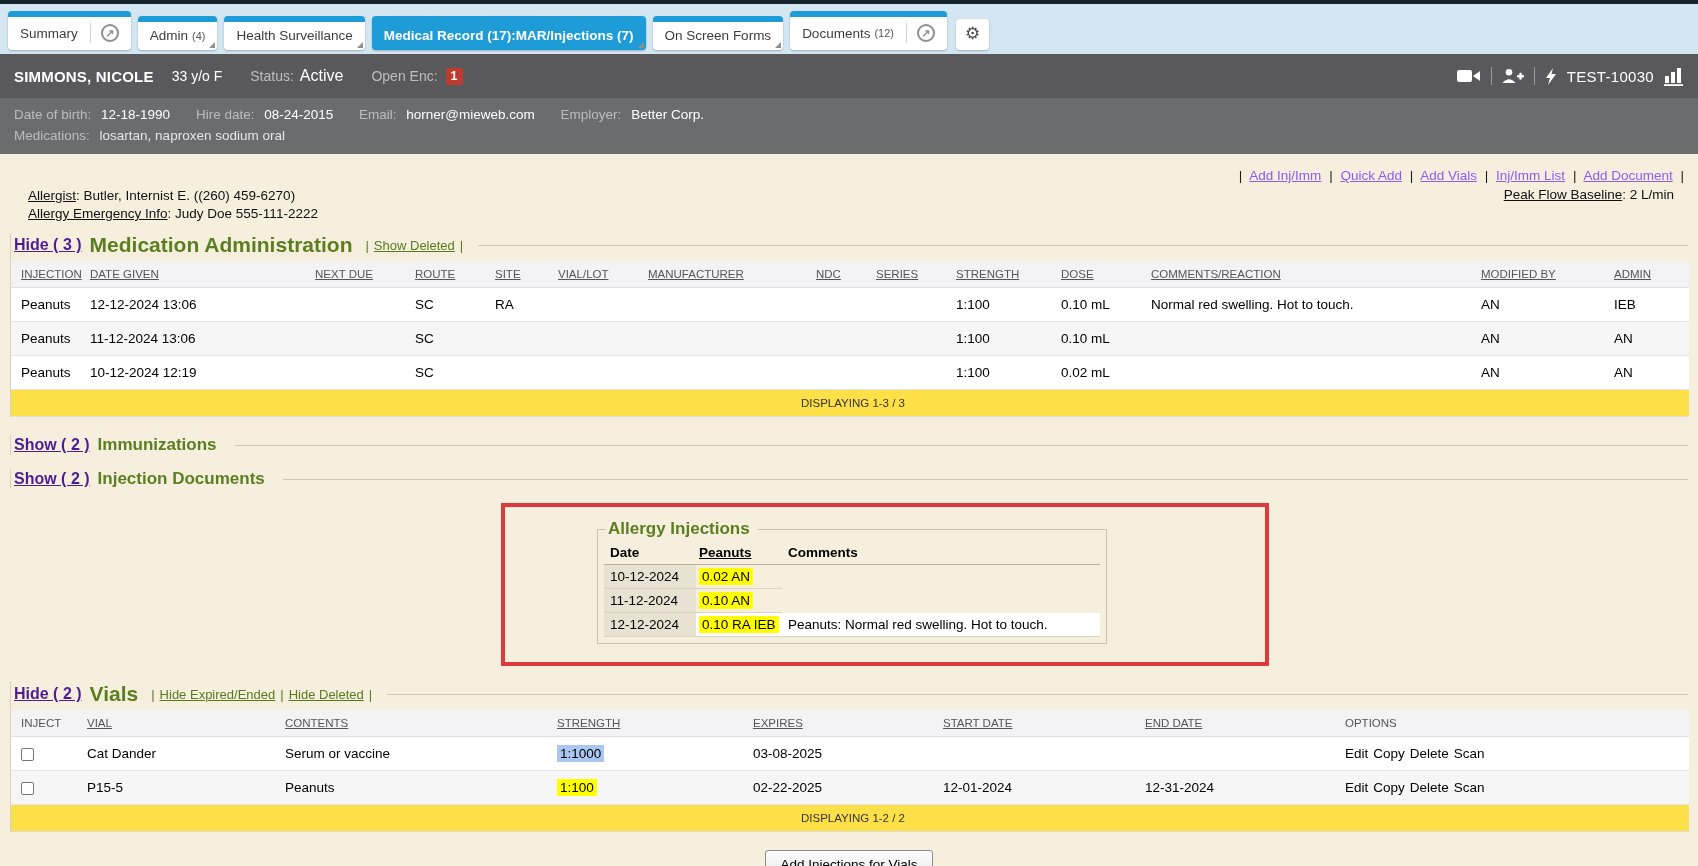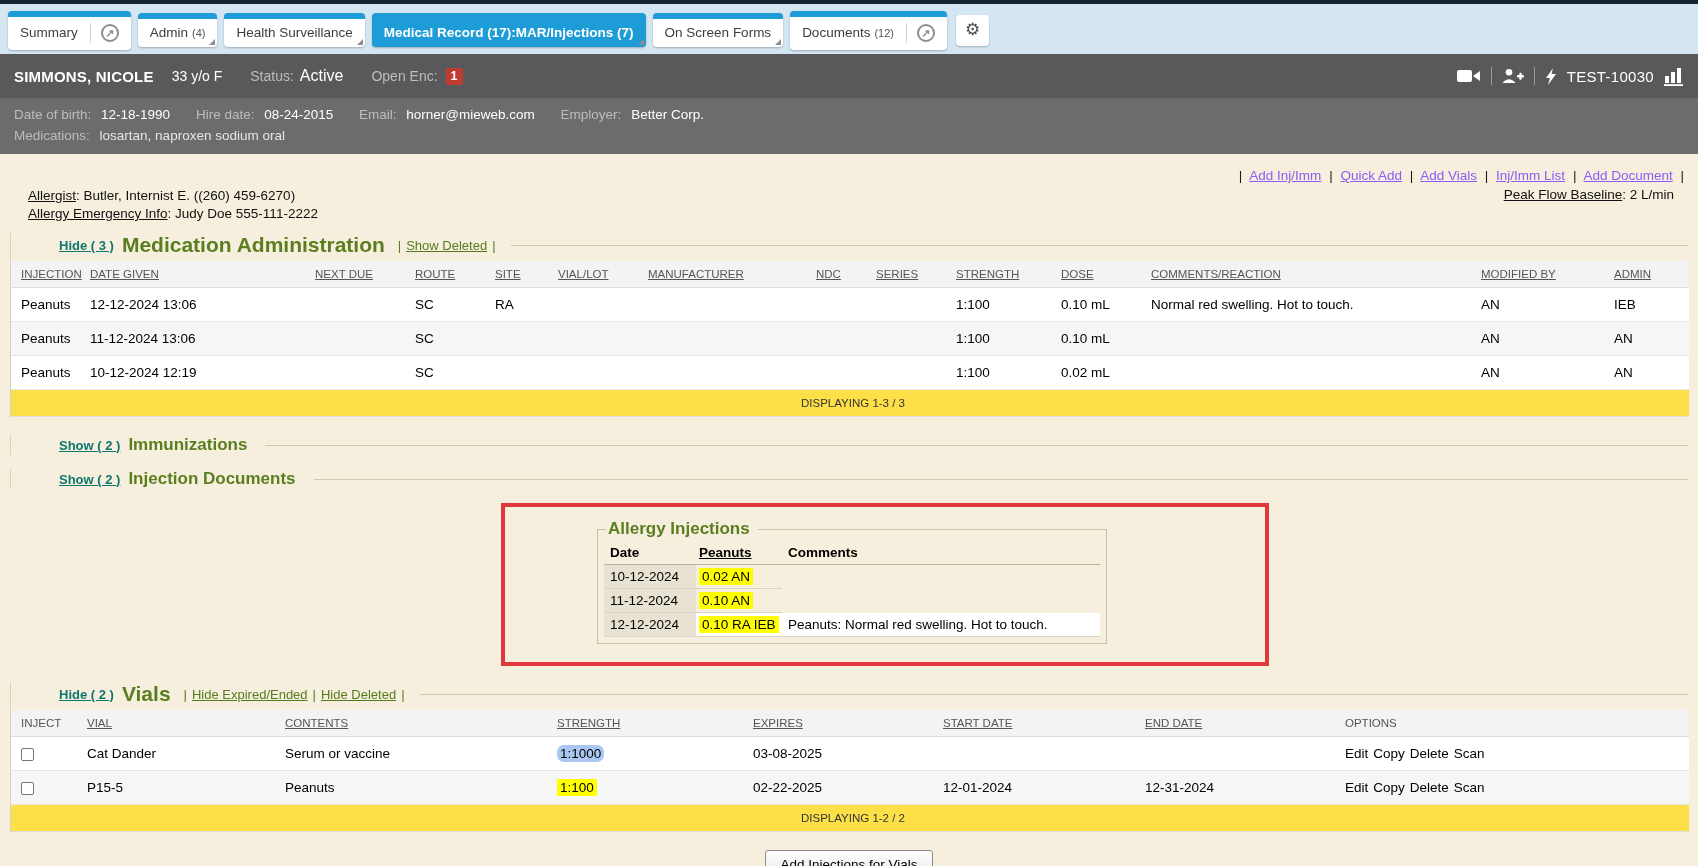--- a/index.html
+++ b/index.html
@@ -1,21 +1,21 @@
 <!DOCTYPE html>
 <html><head>
 <meta charset="utf-8">
 <style>
   * { box-sizing: border-box; margin: 0; padding: 0; }
   html,body { width:1698px; height:866px; overflow:hidden;
     font-family:"Liberation Sans", sans-serif; background:#f6efdd; }
   .topstrip { height:4px; background:#16242e; }
 
   
-  .tabbar { background:#d3e6f2; padding:6px 6px 4px 8px; display:flex; align-items:center; height:50px; }
+  .tabbar { background:#d3e6f2; padding:6px 6px 4px 8px; display:flex; align-items:flex-end; height:50px; }
   .tab { position:relative; display:inline-flex; align-items:center; background:#fff; color:#3d3d3d;
     border-radius:4px; border-top:6px solid #1e9cd8; padding:6px 12px 7px; margin-right:7px;
     font-size:13.5px; box-shadow:0 1px 2px rgba(0,0,0,.25); cursor:pointer; white-space:nowrap; }
   .tab .count { font-size:11px; margin-left:4px; color:#555; }
   .tab.active { background:#1e9cd8; border-top-color:#1e9cd8; color:#fff; font-weight:bold; }
   .tab-notch { position:absolute; right:2px; bottom:2px; width:0; height:0;
     border-left:6px solid transparent; border-bottom:6px solid #8e8e8e; }
   .tab .divider { width:1px; height:20px; background:#d2d2d2; margin:0 10px 0 12px; }
   .popout { width:18px; height:18px; border:2px solid #8f8f8f; border-radius:50%; color:#8f8f8f;
     font-size:11px; line-height:14px; text-align:center; font-weight:bold; }
@@ -46,39 +46,39 @@
   .actionrow { text-align:right; font-size:13.5px; color:#222; margin-top:6px; }
   .alink { color:#8b5cf6; text-decoration:underline; cursor:pointer; }
   .sep { color:#1a1a1a; margin:0 4px; }
   .subrow { display:flex; justify-content:space-between; margin-top:4px; }
   .infoblock { margin-left:18px; font-size:13.5px; line-height:18px; color:#111; }
   .ilink { text-decoration:underline; cursor:pointer; }
   .peak { font-size:13.5px; margin-right:14px; color:#111; }
 
   .section { border-left:1px solid #d8d1bc; margin-top:10px; }
   .shead { display:flex; align-items:center; padding-left:3px; white-space:nowrap; }
-  .toggle { color:#0f766e; font-weight:bold; font-size:13px; text-decoration:underline; cursor:pointer; margin-right:8px;margin-left:45px; }
+  .toggle { color:#4c1d95; font-weight:bold; font-size:16px; text-decoration:underline; cursor:pointer; margin-right:8px; }
   .stitle { color:#5a7e20; font-weight:bold; font-size:21px; margin-right:8px; }
   .stitle.md { font-size:17px; }
   .slink { color:#567b1f; font-size:13px; text-decoration:underline; cursor:pointer; }
   .gsep { color:#567b1f; font-size:13px; margin:0 5px; }
   .rule { flex:1; border-top:1px solid #cfc8b2; margin-left:10px; }
 
   table.grid { border-collapse:collapse; table-layout:fixed; width:1678px; background:#fff;
     font-size:13.5px; color:#000; margin-top:4px; }
   .grid th { font-size:11.5px; color:#555; font-weight:normal; text-align:left; padding:7px 4px;
     background:#f3f3f5; border-bottom:1px solid #dedede; text-decoration:underline; cursor:pointer; white-space:nowrap; }
   .grid th.nou { text-decoration:none; cursor:default; }
   .grid td { padding:9px 4px; border-bottom:1px solid #e6e6e6; white-space:nowrap; overflow:hidden; }
   .grid th:first-child, .grid td:first-child { padding-left:10px; }
   .grid tr.alt td { background:#f6f6f6; }
   .gfoot td { background:#fde047; text-align:center; font-size:11.5px; color:#333; padding:7px 4px;
     border-top:1px solid #e0e0e0; border-bottom:1px solid #dedede; }
   .hl-yellow { background:#ffff00; padding:1px 3px; }
-  .hl-blue { background:#a9c7f0; padding:1px 3px;border-radius:7px; }
+  .hl-blue { background:#a9c7f0; padding:1px 3px; }
   .checkbox { display:inline-block; width:13px; height:13px; border:1px solid #767676;
     background:#fff; border-radius:2px; cursor:pointer; vertical-align:middle; }
   .optlink { cursor:pointer; margin-right:5px; }
 
   
   .redbox { margin:14px 0 0 491px; width:768px; border:4px solid #e0393b; padding:12px 0 18px 92px; }
   fieldset.aifs { width:510px; border:1px solid #c8c2ae; padding:0 6px 6px; }
   fieldset.aifs legend { color:#5a7e20; font-weight:bold; font-size:17px; padding:0 8px 0 2px; margin-left:2px; }
   table.ai { border-collapse:collapse; width:100%; font-size:13.5px; color:#000; margin-top:2px; }
   .ai th { text-align:left; font-weight:bold; padding:4px 6px; border-bottom:1px solid #b9b39e; }

